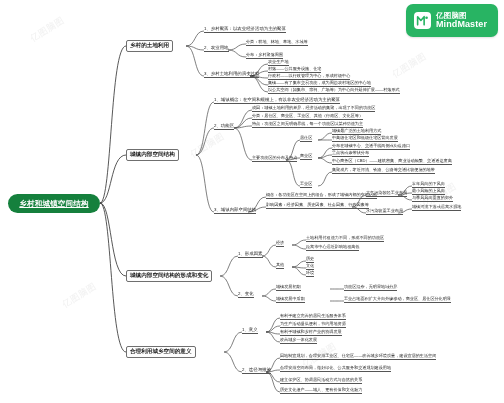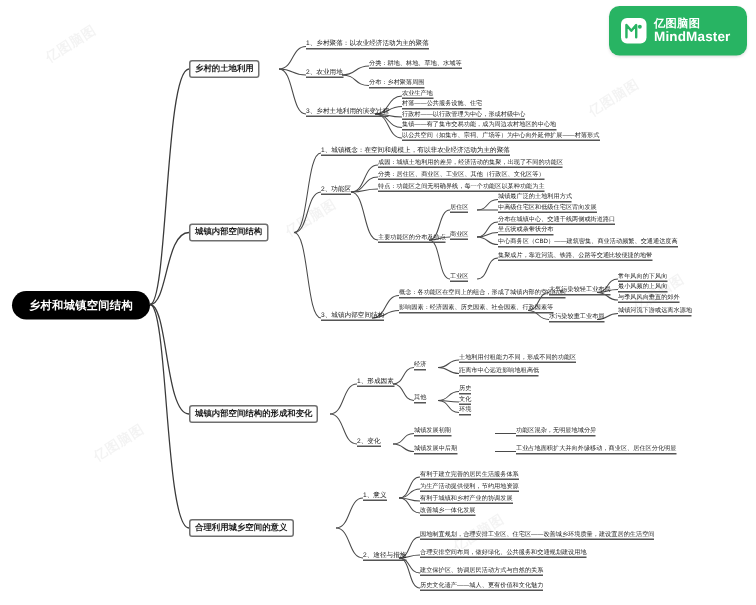--- a/index.html
+++ b/index.html
@@ -32,29 +32,30 @@
   #logo .mark svg{display:block;}
   #logo .txt{margin-left:5px;line-height:1.08;}
   #logo .t1{color:#ffffff;font-size:7.5px;font-weight:bold;letter-spacing:.2px;white-space:nowrap;}
   #logo .t2{color:#ffffff;font-size:9px;font-weight:bold;letter-spacing:.1px;white-space:nowrap;}
 
   
   #root-node{
     position:absolute;
     left:8px;top:194px;
     width:92px;height:19px;
-    background:#000000;
+    background:#15803d;
     border-radius:10px;
     color:#fff;
     font-size:7.5px;
     font-weight:bold;
     display:flex;align-items:center;justify-content:center;
     letter-spacing:.2px;
     white-space:nowrap;
     z-index:30;
+    text-decoration:underline;
   }
 
   
   .lvl1{
     position:absolute;
     background:#fdfdfd;
     border:1px solid #6f6f6f;
     border-radius:2px;
     font-size:5.6px;
     color:#1a1a1a;

